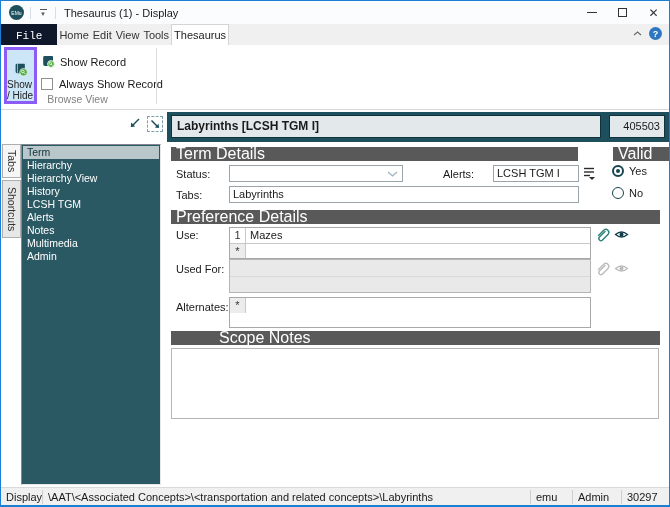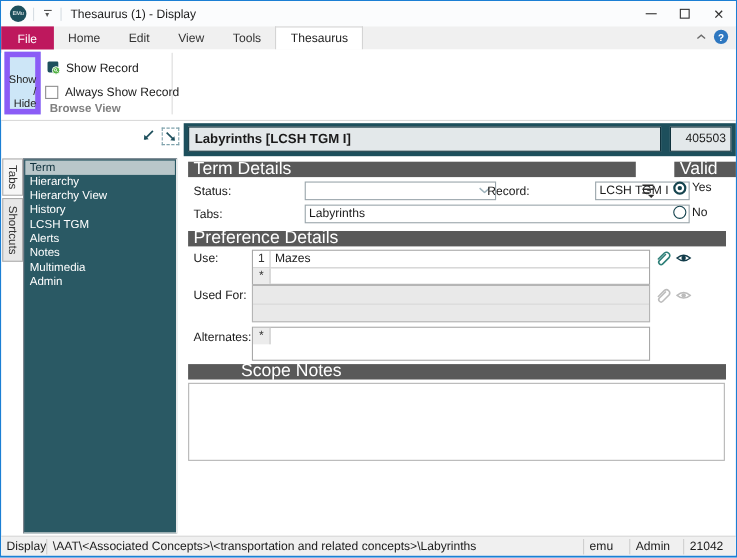--- a/index.html
+++ b/index.html
@@ -15,35 +15,35 @@
   .qat .chev { font-size:7px; color:#555; line-height:5px; }
   .title-text { margin-left:2px; font-size:11px; color:#1a1a1a; }
   .win-btns { margin-left:auto; display:flex; height:23px; }
   .win-btn { width:31px; height:23px; display:flex; align-items:center; justify-content:center; color:#333; }
   .glyph-min { width:10px; height:1px; background:#333; }
   .glyph-max { width:9px; height:9px; border:1px solid #333; }
   .glyph-close { font-size:12px; line-height:12px; }
 
   
   .tabrow { position:absolute; top:23px; left:0; right:0; height:21px; background:#f0f0f0; display:flex; }
-  .rtab { height:21px; padding:0 13px; display:flex; align-items:center; color:#333; font-size:11px; }
-  .rtab.file { background:#be185d; color:#fff; padding:12px 15px; }
+  .rtab { height:21px; padding:0 2px; display:flex; align-items:center; color:#333; font-size:11px; }
+  .rtab.file { background:#0f172a; color:#fff; padding:12px 15px;font-family:Liberation Mono, monospace; }
   .rtab.active { background:#fff; border:1px solid #d4d4d4; border-bottom:none; color:#222; }
   .ribbon-extras { position:absolute; right:7px; top:26px; display:flex; align-items:center; gap:7px; }
   .collapse-chevron svg { display:block; }
   .help-circle { width:13px; height:13px; border-radius:50%; background:#2e77c0; color:#fff; font-size:9px; font-weight:bold; display:flex; align-items:center; justify-content:center; }
 
   
   .ribbon { position:absolute; top:44px; left:0; right:0; height:65px; background:#fff; border-bottom:1px solid #dadada; }
-  .showhide-btn { position:absolute; left:3px; top:2px; width:33px; height:57px; background:#cde6f7; border:5px solid #8b5cf6; display:flex; flex-direction:column; align-items:center; padding-top:13px; font-size:10px; line-height:11px; text-align:right; color:#222; }
+  .showhide-btn { position:absolute; left:3px; top:2px; width:33px; height:57px; background:#cde6f7; border:3px solid #8b5cf6; display:flex; flex-direction:column; align-items:center; padding-top:13px; font-size:10px; line-height:11px; text-align:left; color:#222; }
   .showhide-btn .txt { margin-top:2px; }
   .show-record { position:absolute; left:40px; top:10px; display:flex; align-items:center; gap:5px; }
   .always-row { position:absolute; left:40px; top:33px; display:flex; align-items:center; gap:6px; }
   .checkbox { width:12px; height:12px; background:#fff; border:1px solid #8f8f8f; flex:none; }
-  .group-label { position:absolute; left:0; top:48px; width:153px; text-align:center; color:#808080; font-size:10.5px;font-weight:bold; }
+  .group-label { position:absolute; left:0; top:48px; width:153px; text-align:center; color:#808080; font-size:10.5px; }
   .group-sep { position:absolute; left:155px; top:3px; width:1px; height:56px; background:#dcdcdc; }
 
   
   .nav-arrow { position:absolute; left:127px; top:116px; }
   .expand-box { position:absolute; left:146px; top:115px; width:16px; height:16px; border:1px dashed #7fa2ac; display:flex; align-items:center; justify-content:center; }
   .record-header { position:absolute; left:166px; top:111px; width:502px; height:30px; background:#1d4f5c; }
   .rh-box { position:absolute; top:3px; height:23px; background:#e3e8ea; border:1px solid #10323d; line-height:21px; }
   .rh-title { left:4px; width:430px; font-weight:bold; font-size:12px; padding-left:5px; }
   .rh-num { right:4px; width:56px; text-align:right; padding-right:4px; font-size:11px; }
 
@@ -56,21 +56,21 @@
   .side-item.selected { background:#b9c7ca; color:#10323d; }
 
   
   .sec-bar { position:absolute; height:14px; background:#595959; color:#fff; font-size:16px; line-height:14px; padding-left:5px; }
   .bar-termdetails { left:170px; top:146px; width:407px; }
   .bar-validterm { left:612px; top:146px; width:59px; }
   .bar-preference { left:170px; top:209px; width:489px; }
   .bar-scope { left:170px; top:330px; width:489px;padding-left:48px; }
 
   .flabel { position:absolute; font-size:11px; color:#1a1a1a; white-space:nowrap; }
-  .field { position:absolute; height:17px; background:#fff; border:1px solid #9aa5ab; font-size:11px; line-height:15px; padding:0 3px; white-space:nowrap; overflow:hidden;margin-left:48px; }
+  .field { position:absolute; height:17px; background:#fff; border:1px solid #9aa5ab; font-size:11px; line-height:15px; padding:0 3px; white-space:nowrap; overflow:hidden; }
   .combo { display:flex; align-items:center; }
   .combo .val { flex:1; }
   .combo .chev { flex:none; margin-right:1px; }
 
   .radio-row { position:absolute; display:flex; align-items:center; gap:5px; }
   .radio { width:12px; height:12px; border:1px solid #16444f; border-radius:50%; background:#fff; position:relative; flex:none; }
   .radio.checked { border-width:2px; }
   .radio.checked::after { content:""; position:absolute; left:2px; top:2px; width:4px; height:4px; border-radius:50%; background:#16444f; }
 
   .grid { position:absolute; background:#fff; border:1px solid #a8a8a8; }
@@ -207,21 +207,21 @@
 
   <div class="flabel" style="left:175px; top:167px;">Status:</div>
   <div class="field combo" style="left:228px; top:164px; width:174px;">
     <span class="val"></span>
     <span class="chev">
       <svg width="11" height="6" viewBox="0 0 11 6">
           <polyline points="1,1 5.5,5 10,1" fill="none" stroke="#9fb3bc" stroke-width="1.3"></polyline>
         </svg>
     </span>
   </div>
-  <div class="flabel" style="left:442px; top:167px;">Record:</div>
+  <div class="flabel" style="left:442px; top:167px;">Alerts:</div>
   <div class="field" style="left:492px; top:164px; width:86px;">LCSH TGM I</div>
   <span class="att-icon" style="left:582px; top:165px;">
     <svg width="12" height="14" viewBox="0 0 12 14">
       <line x1="1" y1="2.5" x2="11" y2="2.5" stroke="#2b2b2b" stroke-width="1.4"></line>
       <line x1="1" y1="6" x2="11" y2="6" stroke="#2b2b2b" stroke-width="1.4"></line>
       <line x1="1" y1="9.5" x2="7" y2="9.5" stroke="#2b2b2b" stroke-width="1.4"></line>
       <path d="M6 11 L12 11 L9 14 Z" fill="#2b2b2b"></path>
     </svg>
   </span>
   <div class="flabel" style="left:175px; top:188px;">Tabs:</div>
@@ -291,16 +291,16 @@
 
   <div class="statusbar">
     <div class="scell cell-mode">Display</div>
     <div class="ssep"></div>
     <div class="scell cell-path">\AAT\&lt;Associated Concepts&gt;\&lt;transportation and related concepts&gt;\Labyrinths</div>
     <div class="ssep"></div>
     <div class="scell cell-db">emu</div>
     <div class="ssep"></div>
     <div class="scell cell-user">Admin</div>
     <div class="ssep"></div>
-    <div class="scell cell-count">21042</div>
+    <div class="scell cell-count">30297</div>
   </div>
 
 </div>
 
 </body></html>

